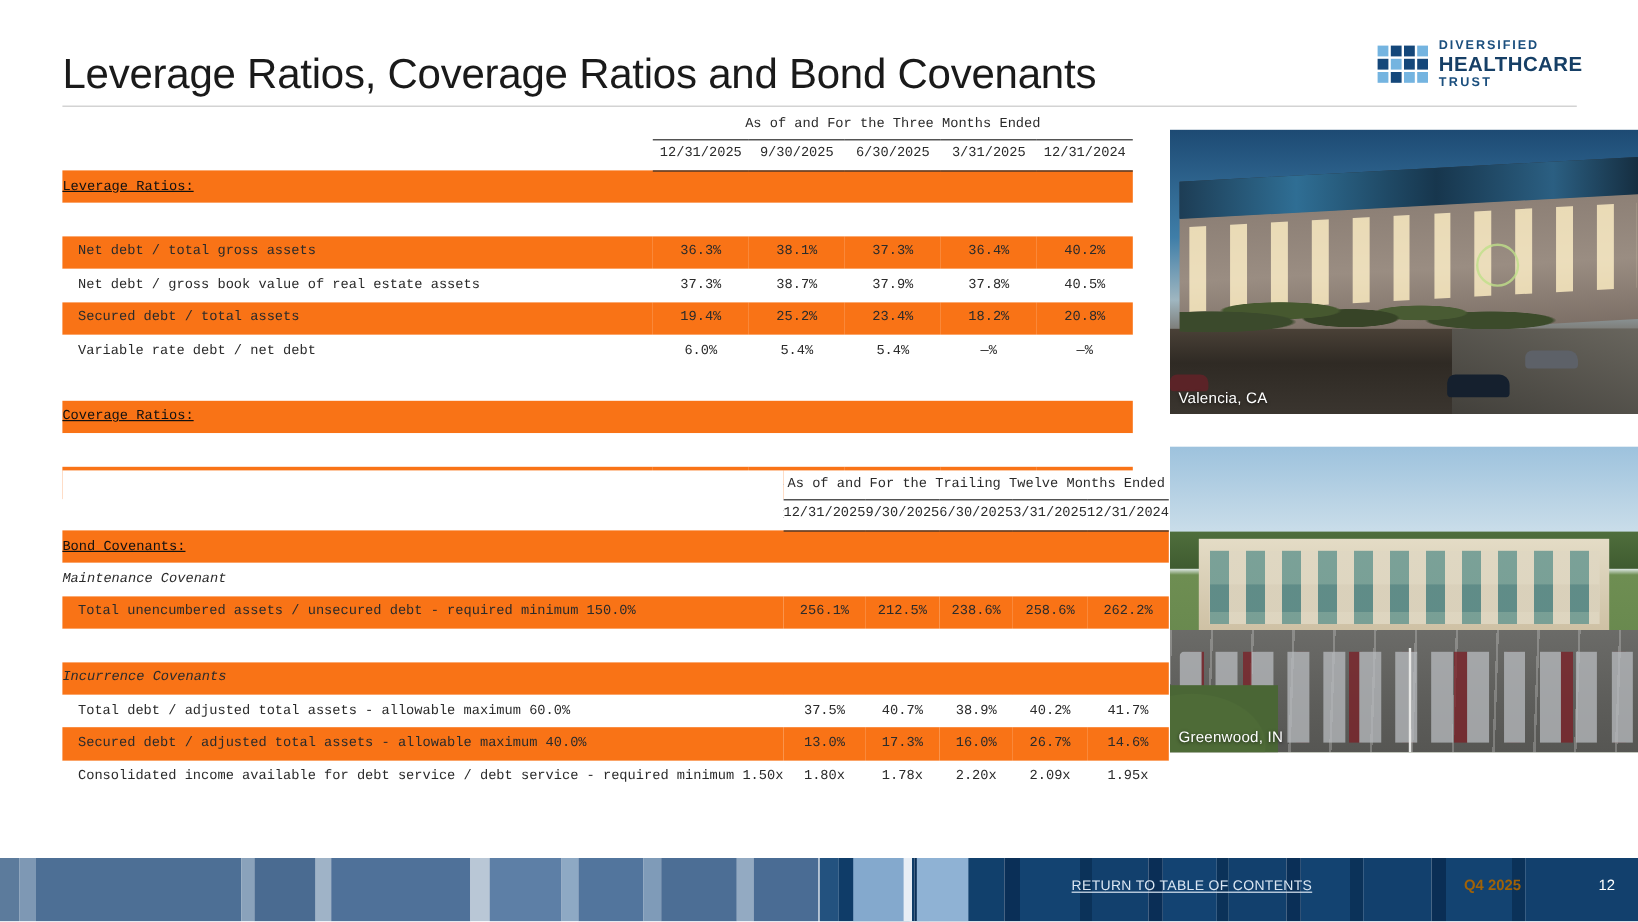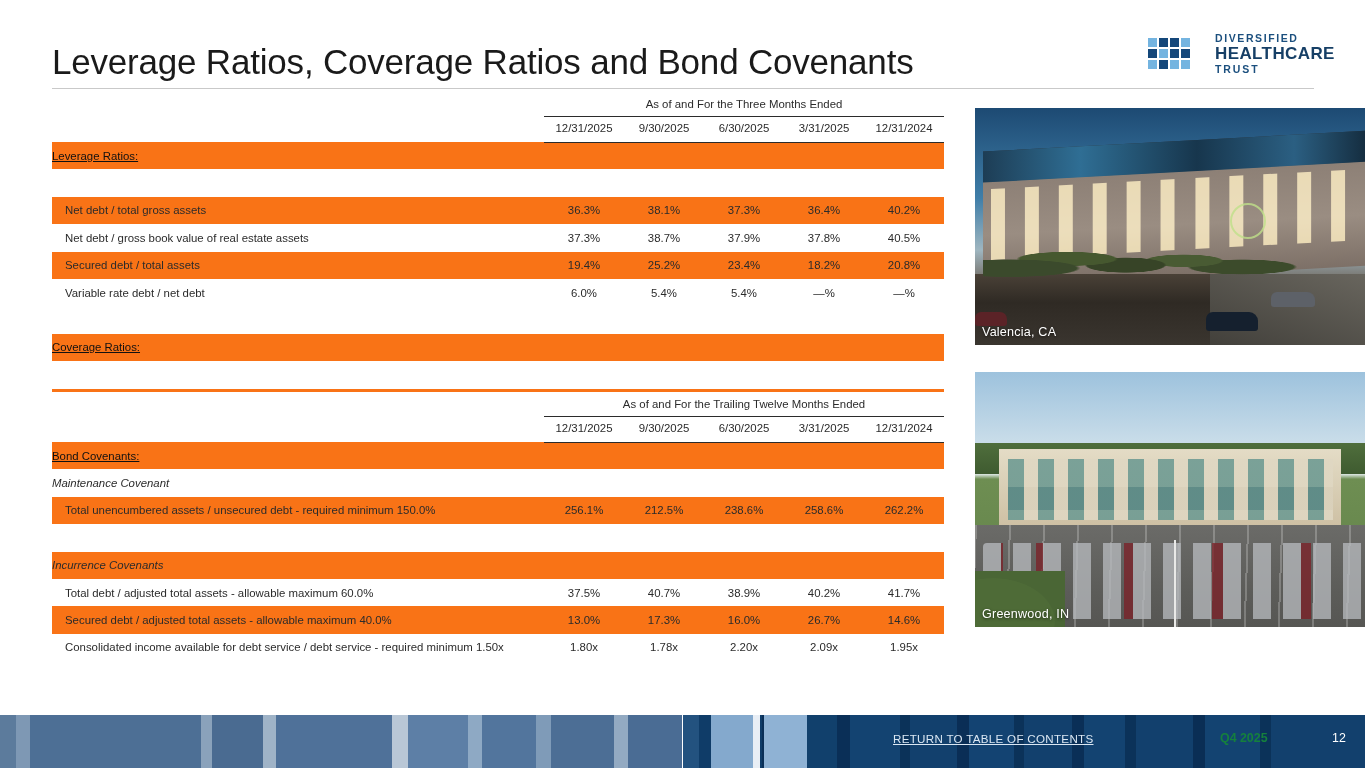--- a/index.html
+++ b/index.html
@@ -18,27 +18,27 @@
   }
   .title-rule{
     position:absolute;left:52px;top:88px;width:1262px;height:1px;
     background:#c9c9c9;
   }
 
   
   .logo{position:absolute;left:1148px;top:33px;display:flex;align-items:center;gap:9px;}
   .logo-grid{display:grid;grid-template-columns:repeat(4,9px);grid-template-rows:repeat(3,9px);gap:2px;}
   .logo-grid i{display:block;width:9px;height:9px;}
-  .logo-text{line-height:1;margin-left:16px;}
+  .logo-text{line-height:1;}
   .logo-text .l1{font-size:10.5px;letter-spacing:1.6px;color:#1b4f7e;font-weight:700;}
   .logo-text .l2{font-size:17px;letter-spacing:0.4px;color:#163f66;font-weight:700;margin:1.5px 0;}
   .logo-text .l3{font-size:10.5px;letter-spacing:1.9px;color:#1b4f7e;font-weight:700;}
 
   
-  .tbl{position:absolute;left:52px;width:892px;border-collapse:collapse;}
+  .tbl{position:absolute;left:52px;width:892px;border-collapse:collapse;font-family:Liberation Mono, monospace;}
   #table-one{top:92px;}
   #table-two{top:392px;}
   .tbl td,.tbl th{padding:0;font-weight:400;vertical-align:middle;}
   .tbl tr{height:27.4px;}
   .row-shade{background:#f97316;}
   .row-plain{background:#ffffff;}
 
   td.lbl{
     font-size:11.4px;color:#2b2b2b;padding-left:13px;white-space:nowrap;
   }
@@ -129,21 +129,21 @@
   .grn-pole{position:absolute;left:49%;bottom:0;width:2px;height:34%;background:#e9e9e7;}
 
   
   .footer{position:absolute;left:0;bottom:0;width:1365px;height:53px;overflow:hidden;}
   .footer-bands{position:absolute;inset:0;}
   .fb{position:absolute;top:0;height:53px;}
   .footer-link{
     position:absolute;left:865px;top:17px;color:#dbe7f3;font-size:11.6px;
     letter-spacing:.3px;text-decoration:underline;white-space:nowrap;cursor:pointer;padding-left:28px;
   }
-  .footer-q{position:absolute;left:1220px;top:16px;color:#15803d;font-size:12.4px;font-weight:700;white-space:nowrap;}
+  .footer-q{position:absolute;left:1220px;top:16px;color:#a16207;font-size:12.4px;font-weight:700;white-space:nowrap;}
   .footer-pg{position:absolute;left:1332px;top:16px;color:#ffffff;font-size:12.4px;white-space:nowrap;}
 </style>
 </head>
 <body>
 
 <div class="slide">
 
   <div class="page-title">Leverage Ratios, Coverage Ratios and Bond Covenants</div>
   <div class="title-rule"></div>
 

